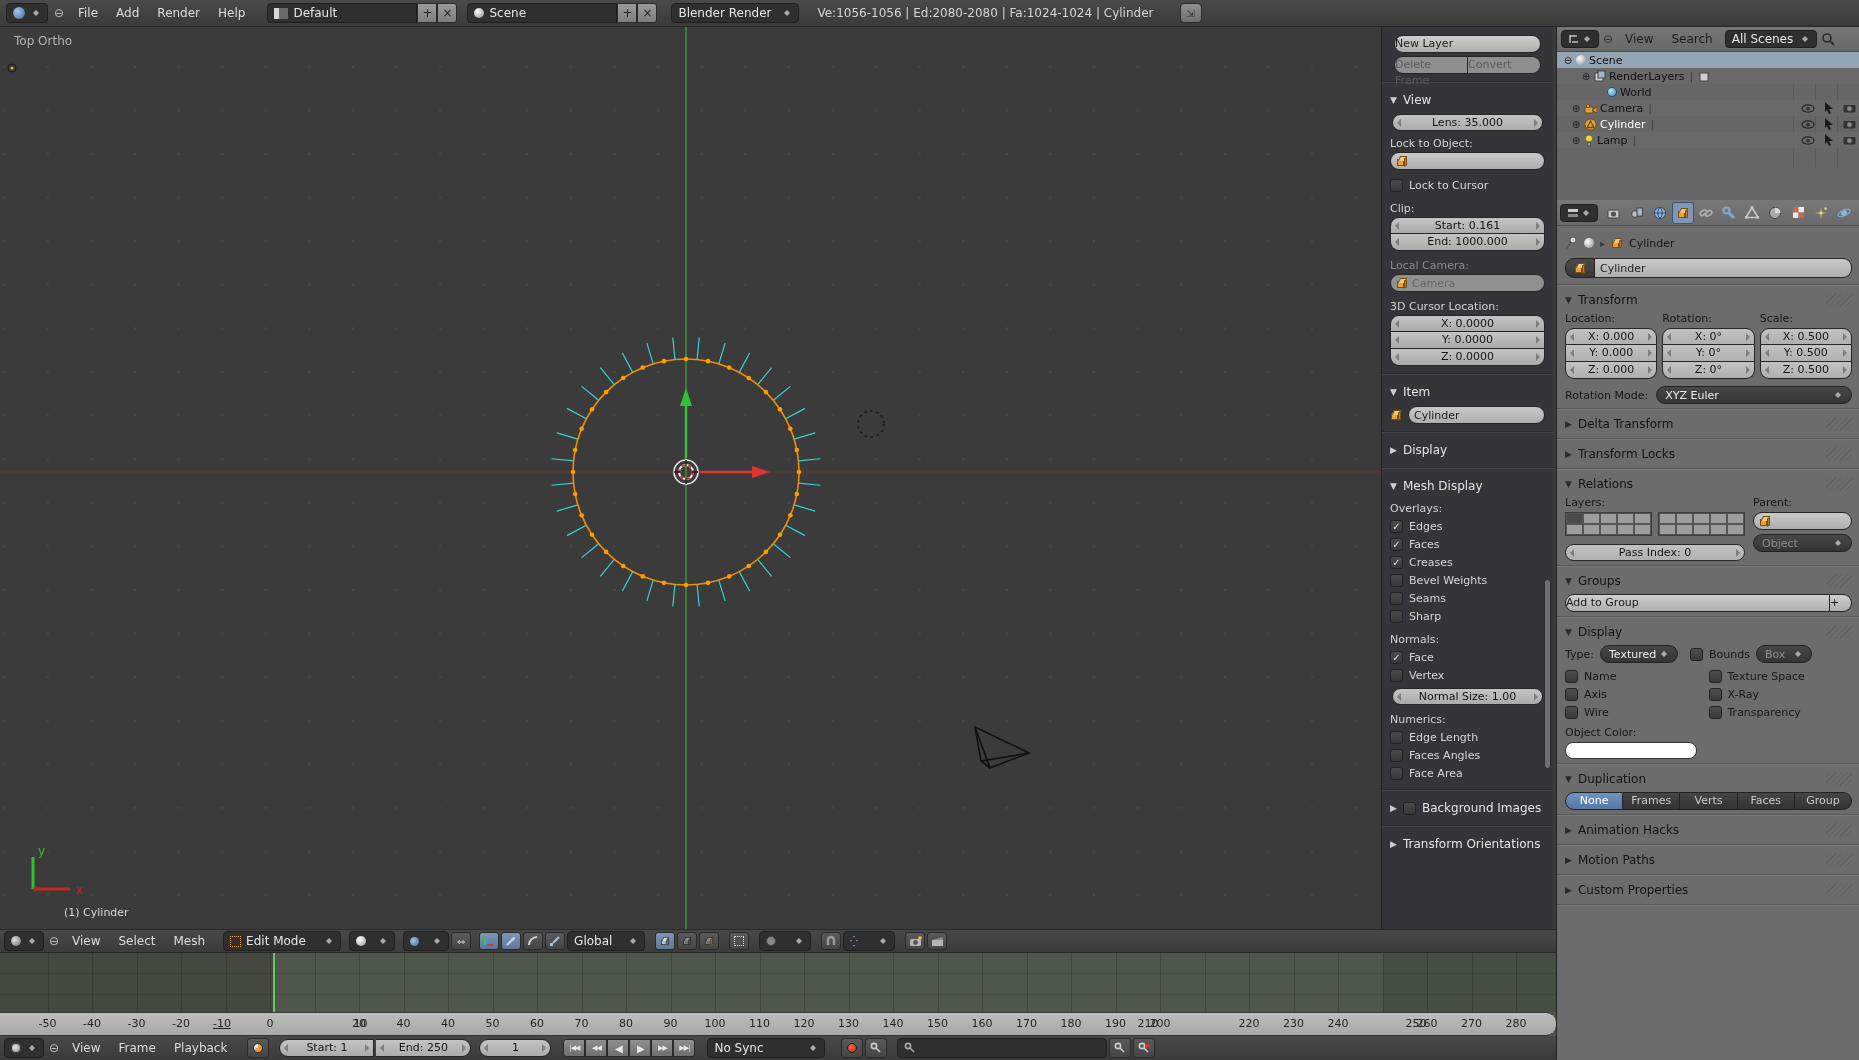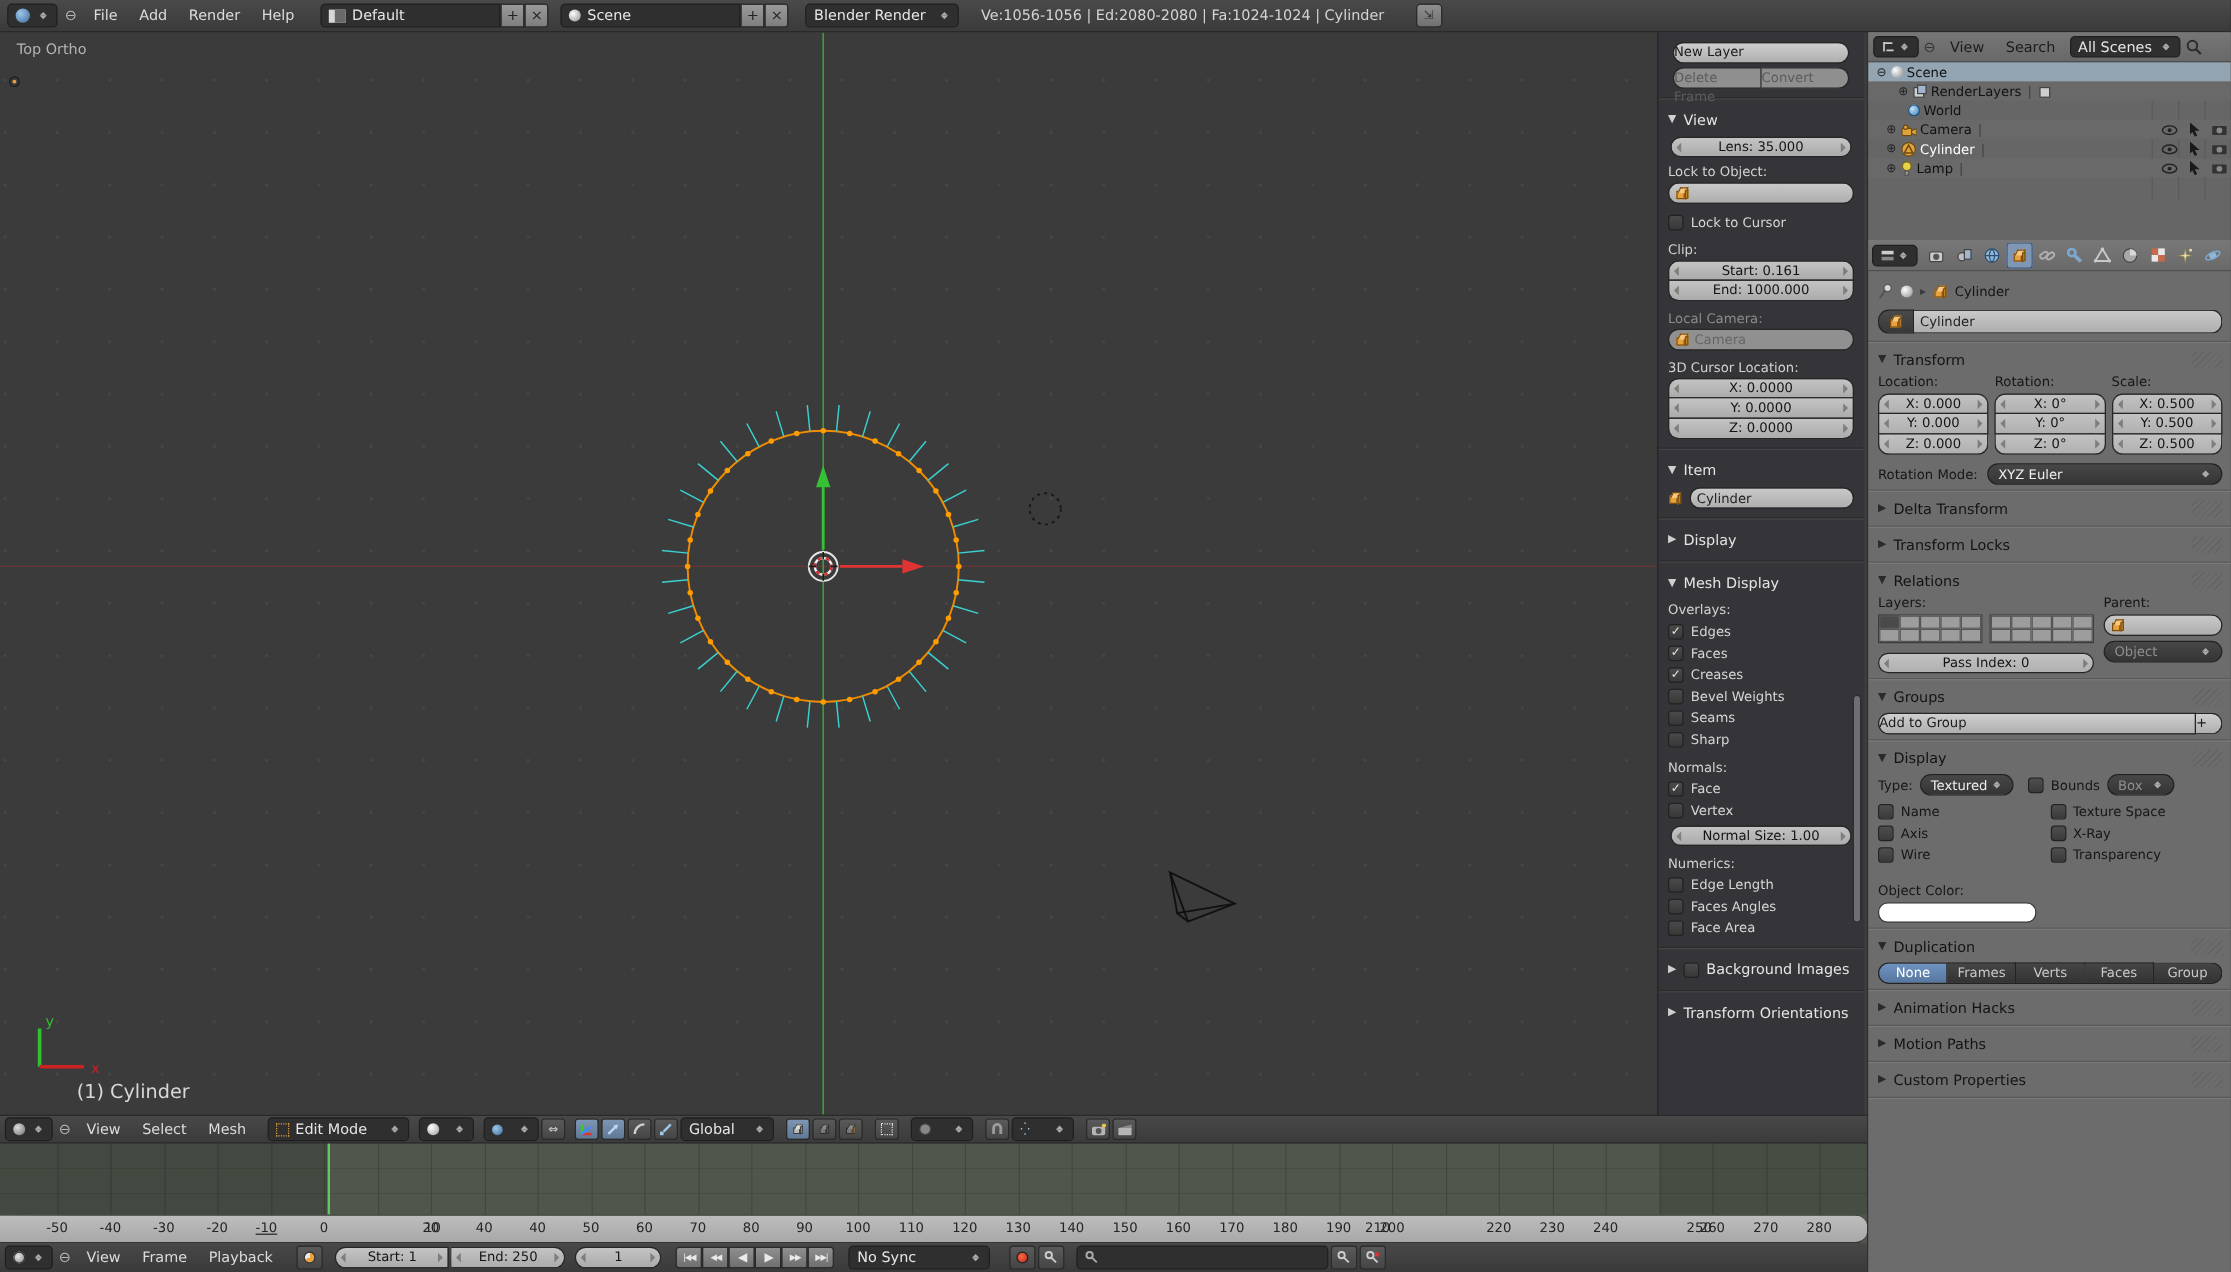--- a/index.html
+++ b/index.html
@@ -107,21 +107,21 @@
   .pchk { color:#161616; }
   .layer-grid { display:grid; grid-template-columns:repeat(5,17px); grid-auto-rows:11px; border:1px solid #3c3c3c; }
   .layer-grid .cell { background:#9d9d9d; border:0.5px solid #555; }
   .layer-grid .cell.on { background:#4a4a4a; }
 
   
   #view3d { left:0; top:27px; width:1381px; height:902px; background:#3b3b3b;
             background-image:radial-gradient(circle,#474747 1px,transparent 1.4px);
             background-size:43.6px 43.6px; background-position:26px 18px; overflow:hidden; }
   #vp-label { position:absolute; left:14px; top:7px; color:#b4b4b4; font-size:12px; }
-  #obj-label { position:absolute; left:64px; bottom:10px; color:#d8d8d8; font-size:16px; }
+  #obj-label { position:absolute; left:64px; bottom:10px; color:#d8d8d8; font-size:11px; }
 
   
   #vp-header { left:0; top:929px; width:1556px; height:24px; background:linear-gradient(#484848,#3b3b3b);
                border-top:1px solid #2a2a2a; border-bottom:1px solid #262626; display:flex; align-items:center; padding:0 4px; gap:2px; }
   .vhicon { width:20px; height:18px; background:linear-gradient(#5a5a5a,#454545); border:1px solid #2a2a2a;
             border-radius:3px; display:inline-flex; align-items:center; justify-content:center; font-size:10px; color:#cfcfcf; }
   .vhicon.pressed { background:linear-gradient(#7d96b4,#5f7894); }
 
   
   #timeline { left:0; top:953px; width:1556px; height:107px; background:#4f564b; }
@@ -720,21 +720,21 @@
           <svg width="12" height="12">
               <rect x="1" y="3" width="8" height="8" fill="#cfcfcf" stroke="#444"></rect>
               <rect x="4" y="1" width="7" height="7" fill="#9fb6cc" stroke="#444"></rect>
             </svg>
           <span class="olabel">RenderLayers</span>
           <span class="pipe">|</span>
           <svg width="12" height="12">
               <rect x="2" y="3" width="8" height="8" fill="#cfcfcf" stroke="#444"></rect>
             </svg>
         </div>
-        <div class="orow" style="padding-left:20px">
+        <div class="orow" style="padding-left:37px">
           <span class="exp"></span>
           <span class="gdot" style="background:radial-gradient(circle at 35% 35%,#bfe3f7,#2c6ea8);box-shadow:inset 0 0 0 1px #1d4a73"></span>
           <span class="olabel">World</span>
         </div>
         <div class="orow" style="padding-left:14px">
           <span class="exp">⊕</span>
           <svg width="13" height="11">
               <rect x="1" y="4" width="8" height="6" rx="1" fill="#e0a33c" stroke="#6e4a10"></rect>
               <polygon points="9,6 13,4 13,10 9,8" fill="#e0a33c" stroke="#6e4a10"></polygon>
               <circle cx="4" cy="3" r="1.8" fill="#e0a33c" stroke="#6e4a10"></circle>
@@ -1063,21 +1063,21 @@
             <div class="chk-row pchk">
                 <span class="chk light"></span>
                 <span>X-Ray</span>
               </div>
             <div class="chk-row pchk">
                 <span class="chk light"></span>
                 <span>Transparency</span>
               </div>
           </div>
         </div>
-        <div style="margin-top:15px">Object Color:</div>
+        <div style="margin-top:5px">Object Color:</div>
         <div style="width:132px;height:17px;background:#fff;border:1px solid #333;border-radius:8px;margin-top:3px"></div>
 
         <div class="psep"></div>
 
         <div class="phdr">
           <span class="tri">▼</span>
           <span>Duplication</span>
         </div>
         <div class="seg" style="margin:3px 0">
           <span class="sbtn on">None</span>

